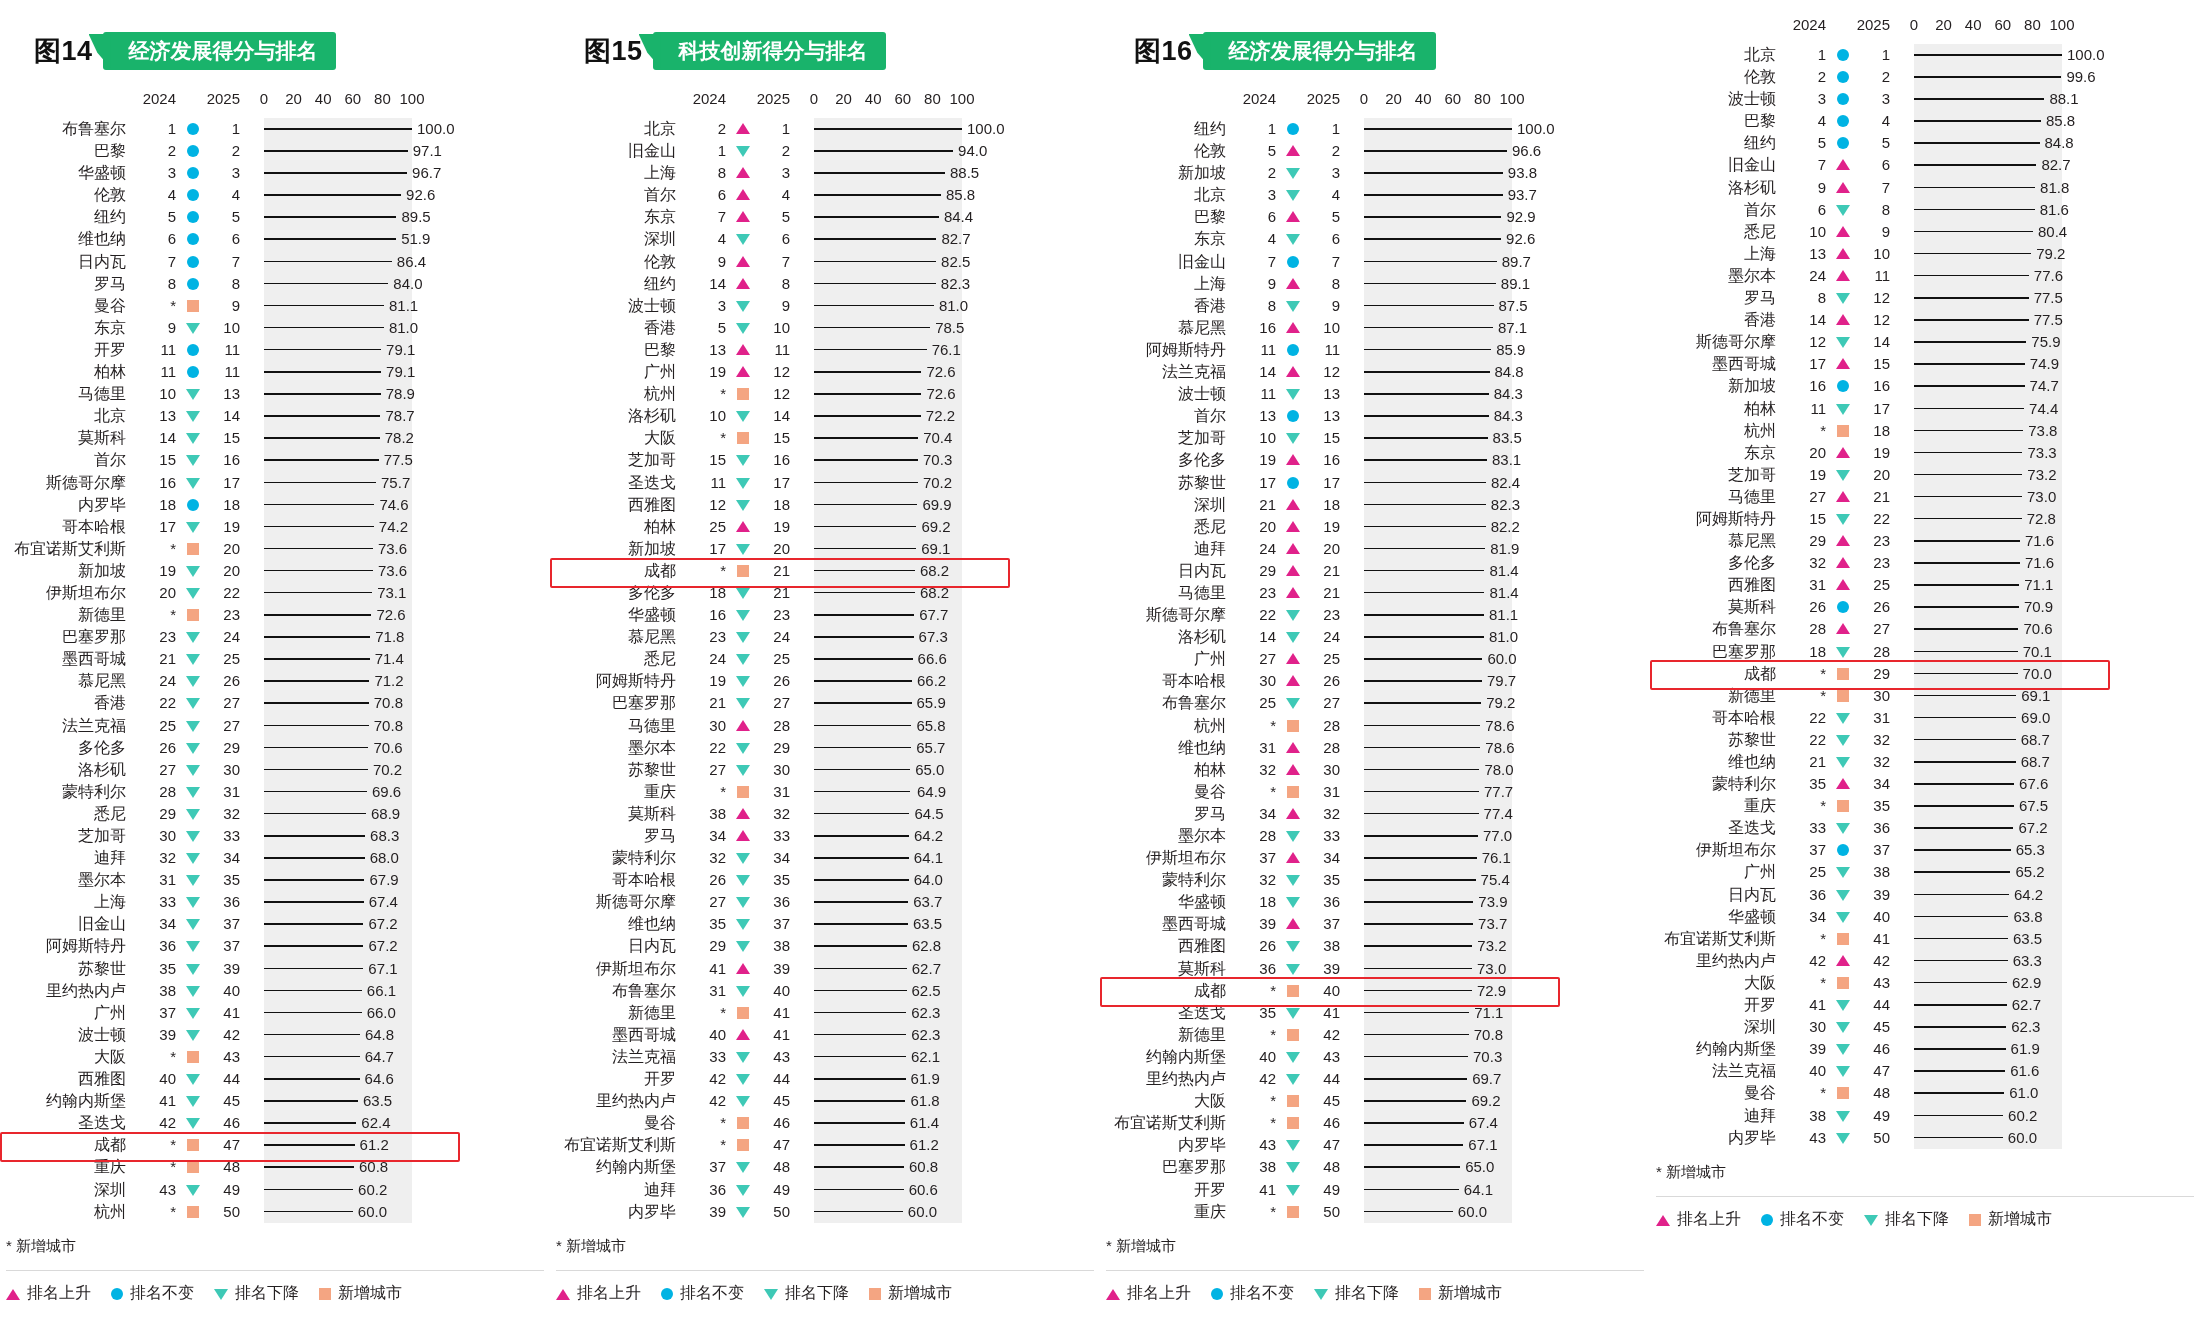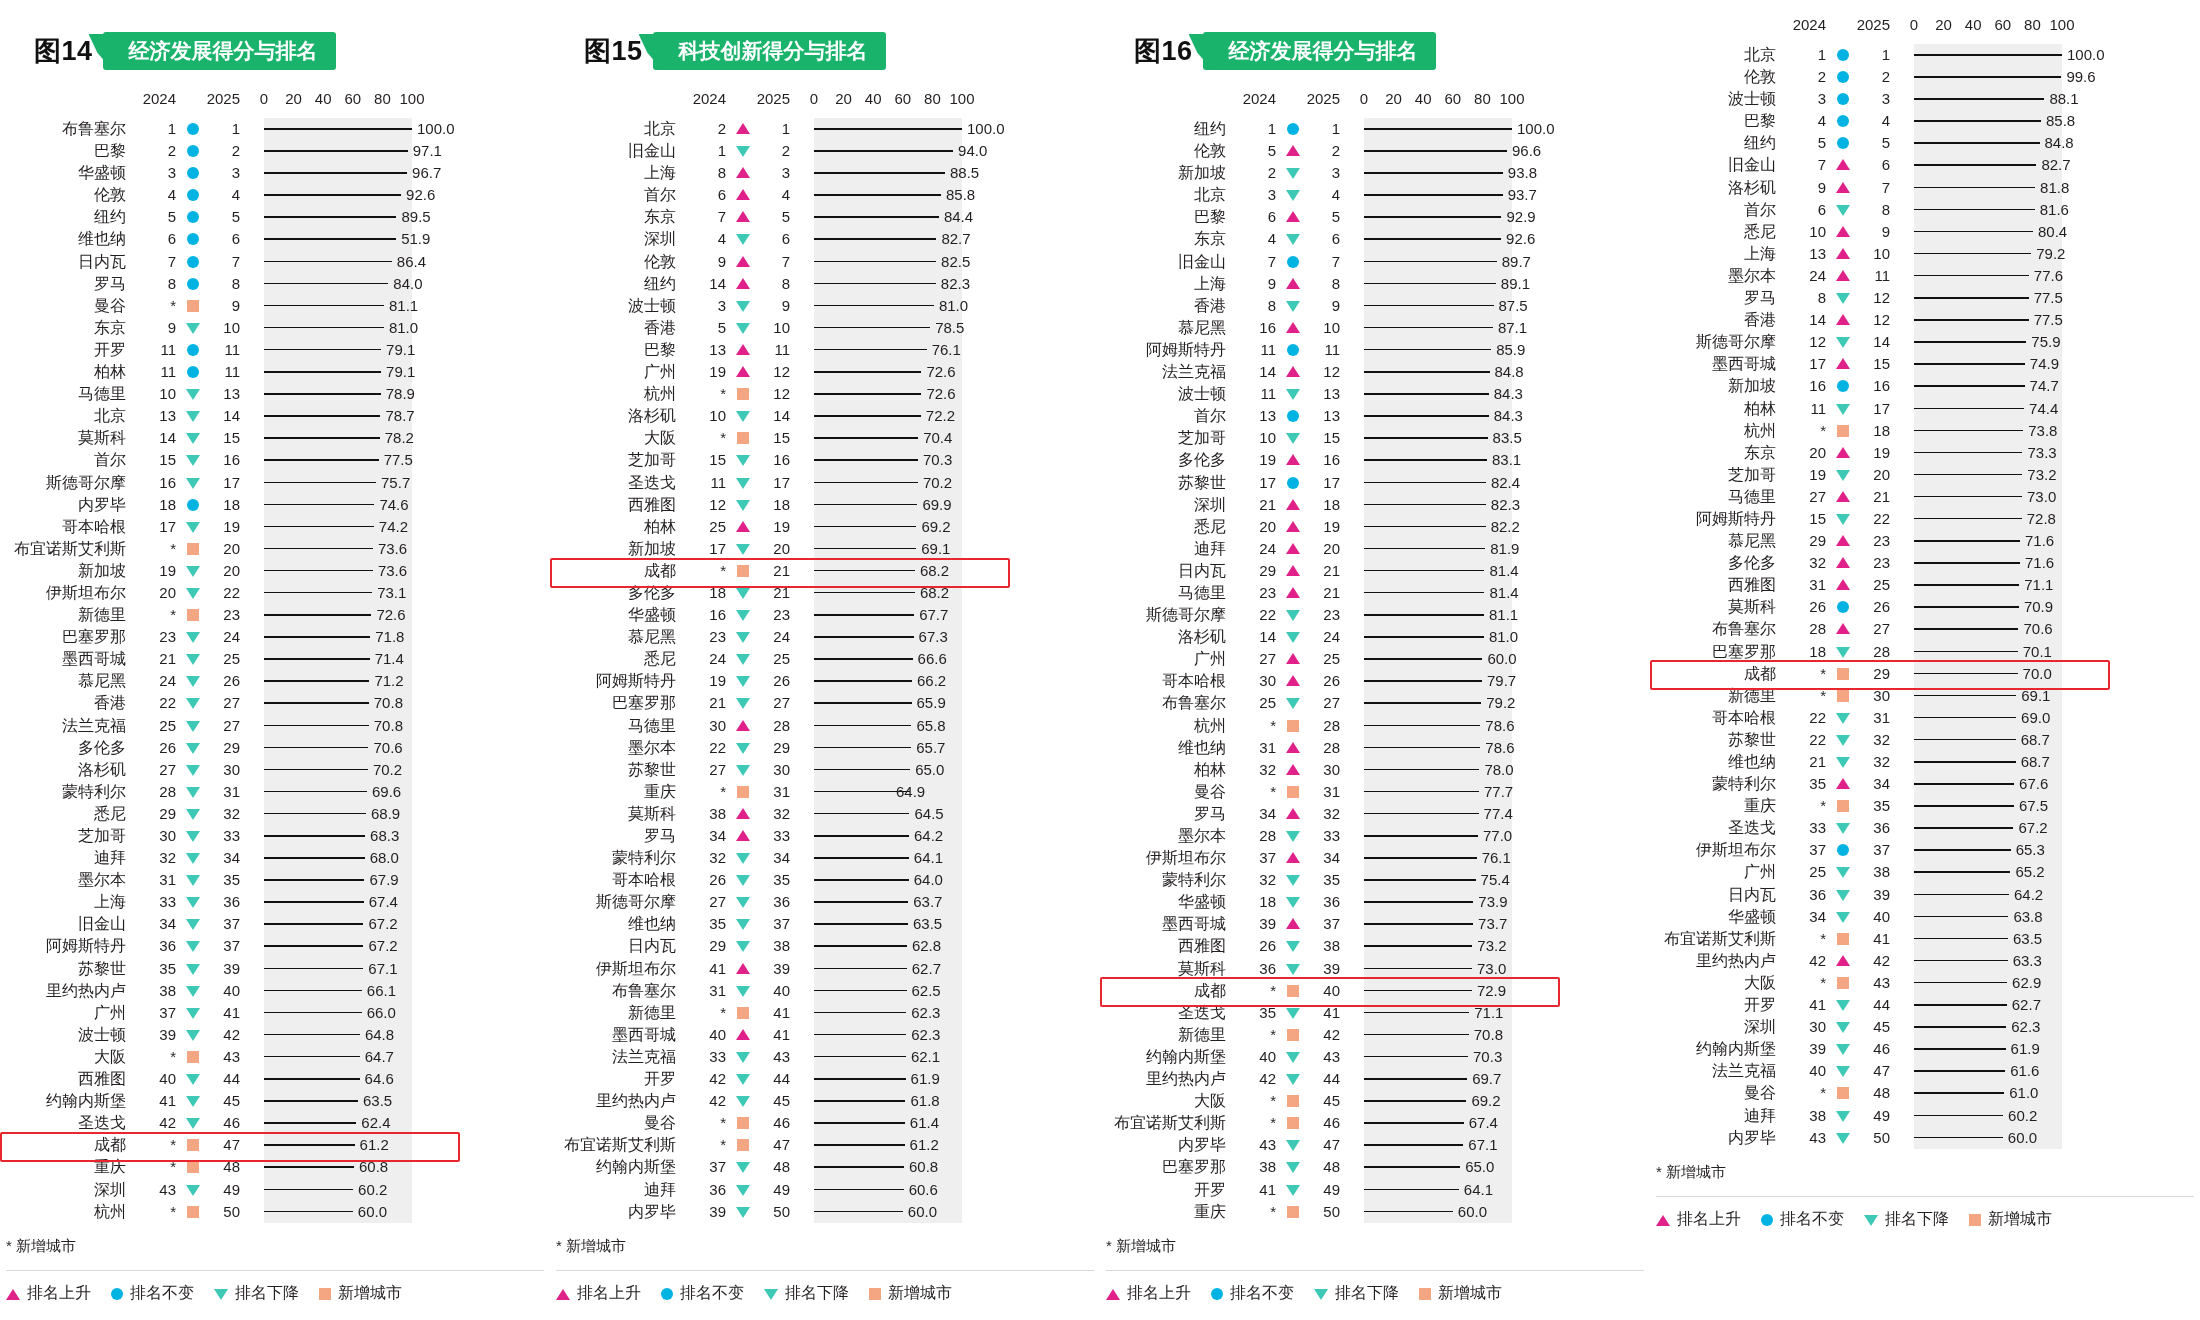--- a/index.html
+++ b/index.html
@@ -927,21 +927,21 @@
             <span class="val" style="left:359.2px">65.0</span>
           </div>
           <div class="row">
             <span class="city">重庆</span>
             <span class="r24 star">*</span>
             <span class="mk">
               <div class="new"></div>
             </span>
             <span class="r25">31</span>
             <span class="bar" style="left:258px;width:96.052px"></span>
-            <span class="val" style="left:340px">64.9</span>
+            <span class="val" style="left:361px">64.9</span>
           </div>
           <div class="row">
             <span class="city">莫斯科</span>
             <span class="r24">38</span>
             <span class="mk">
               <div class="up"></div>
             </span>
             <span class="r25">32</span>
             <span class="bar" style="left:258px;width:95.46000000000001px"></span>
             <span class="val" style="left:358.46000000000004px">64.5</span>

